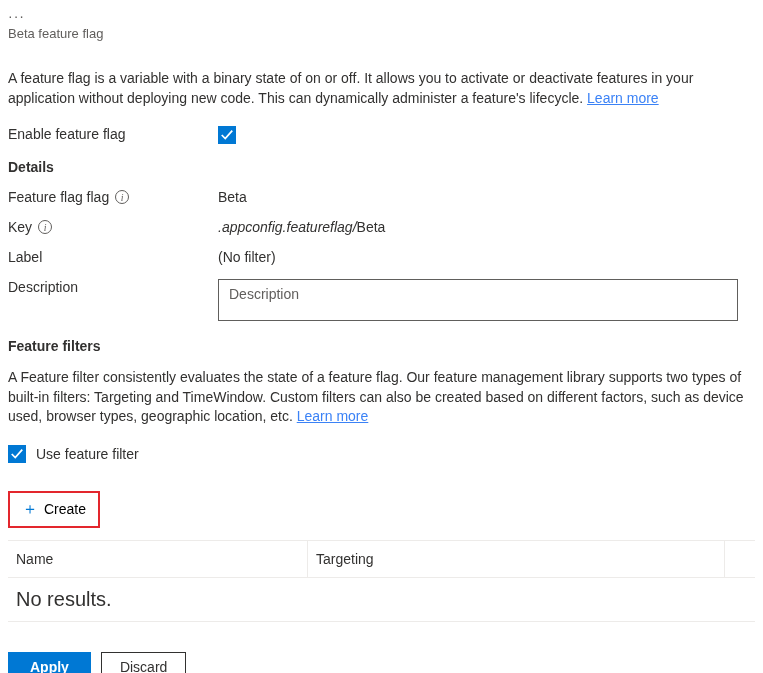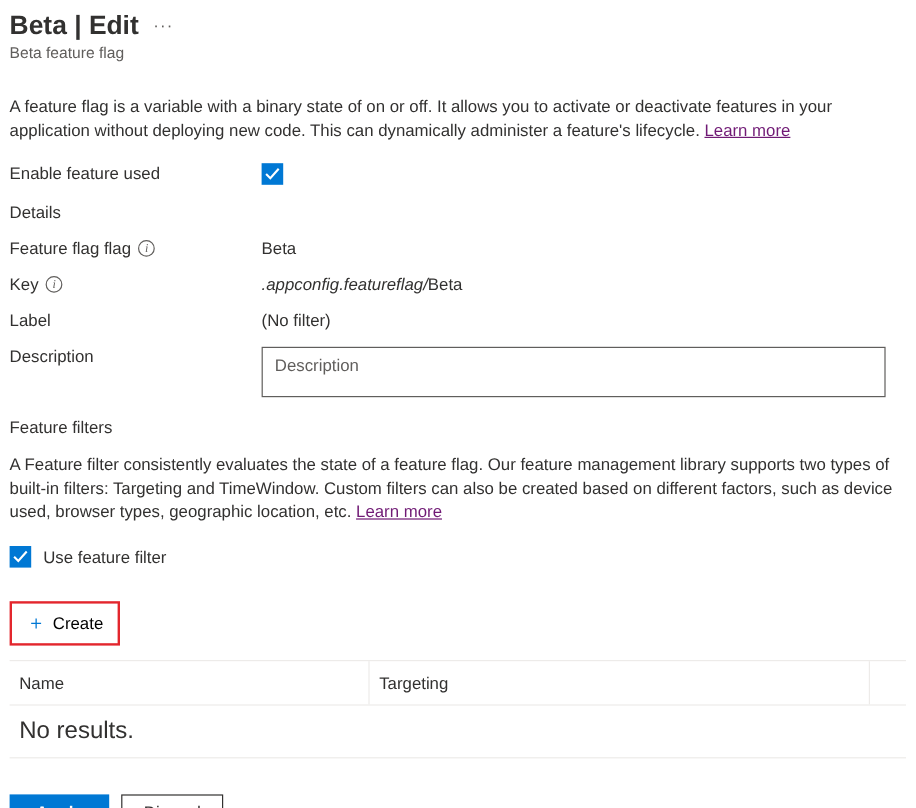--- a/index.html
+++ b/index.html
@@ -9,30 +9,30 @@
       color: #323130;
       background: #fff;
       padding: 8px;
       width: 763px;
     }
     .header-row { display: flex; align-items: center; gap: 12px; }
     .page-title { font-size: 22px; font-weight: 600; }
     .more-icon { color: #605e5c; font-size: 14px; letter-spacing: 1px; cursor: pointer; }
     .subtitle { font-size: 13px; color: #605e5c; margin-top: 2px; margin-bottom: 28px; }
     .desc-para { font-size: 14px; line-height: 1.4; margin-bottom: 18px; }
-    a.learn { color: #701a75; text-decoration: underline; }
+    a.learn { color: #3b82f6; text-decoration: underline; }
     .row { display: flex; align-items: flex-start; margin-bottom: 14px; }
     .row .lbl { width: 210px; font-size: 14px; display: flex; align-items: center; gap: 6px; }
     .row .val { flex: 1; font-size: 14px; }
     .info-icon {
       display: inline-flex; align-items: center; justify-content: center;
       width: 14px; height: 14px; border: 1px solid #605e5c; border-radius: 50%;
       font-size: 10px; color: #605e5c; font-style: italic; font-family: Georgia, serif;
     }
-    .section-h { font-weight: 400; font-size: 14px; margin-top: 10px; margin-bottom: 14px; }
+    .section-h { font-weight: 700; font-size: 14px; margin-top: 10px; margin-bottom: 14px; }
     .checkbox {
       width: 18px; height: 18px; background: #0078d4; display: inline-flex;
       align-items: center; justify-content: center; cursor: pointer;
     }
     .checkbox svg { width: 14px; height: 14px; }
     .check-row { display: flex; align-items: center; gap: 10px; margin-bottom: 18px; }
     .key-prefix { font-style: italic; }
     textarea.desc {
       width: 520px; height: 42px; border: 1px solid #605e5c; padding: 6px 10px;
       font-family: inherit; font-size: 14px; resize: none; color: #605e5c;
@@ -60,32 +60,31 @@
       background: #fff; color: #323130; border: 1px solid #323130;
       padding: 6px 18px; font-size: 14px; cursor: pointer;
     }
   </style>
 </head>
 <body>
 
 
 
 <div class="header-row">
-  <h1 class="page-title">Beta | Edit</h1>
   <span class="more-icon">···</span>
 </div>
 <div class="subtitle">Beta feature flag</div>
 
 <p class="desc-para">
   <span>A feature flag is a variable with a binary state of on or off. It allows you to activate or deactivate features in your application without deploying new code. This can dynamically administer a feature's lifecycle.</span>
   <a href="#" class="learn">Learn more</a>
 </p>
 
 <div class="row">
-  <div class="lbl">Enable feature used</div>
+  <div class="lbl">Enable feature flag</div>
   <div class="val">
     <span class="checkbox">
       <svg viewBox="0 0 16 16">
           <path d="M2 8 L6 12 L14 3" stroke="#fff" stroke-width="2" fill="none"></path>
         </svg>
     </span>
   </div>
 </div>
 
 <div class="section-h">Details</div>

